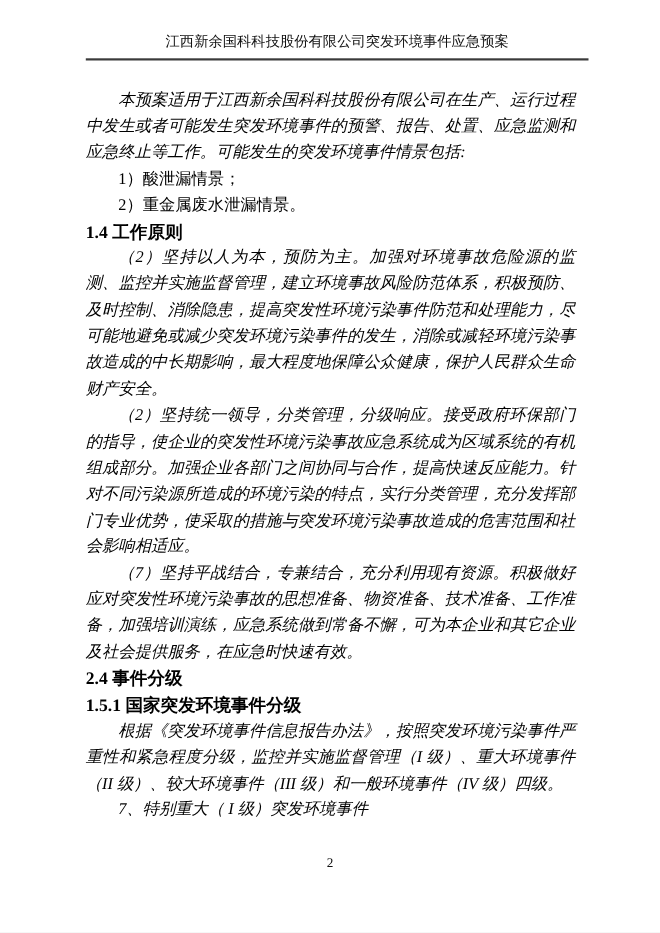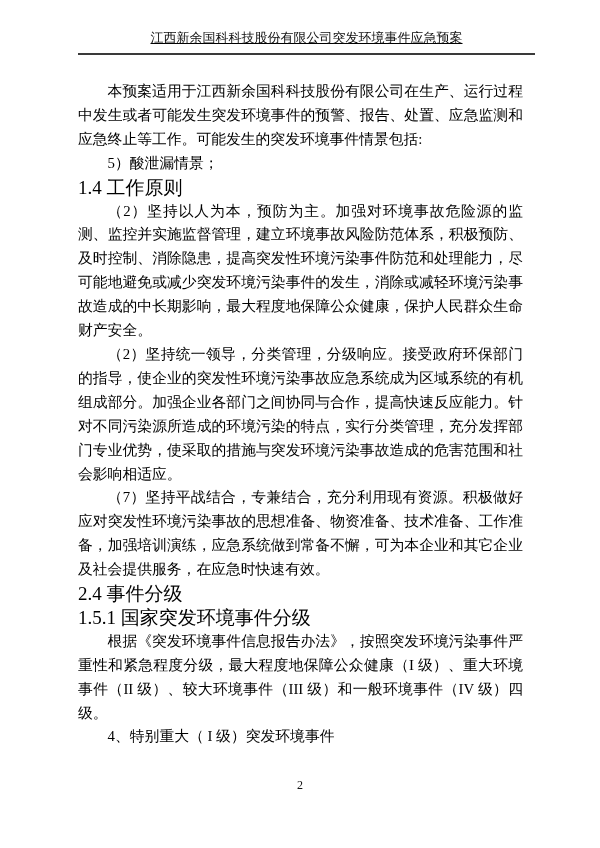--- a/index.html
+++ b/index.html
@@ -15,43 +15,42 @@
     overflow: hidden;
   }
   .header {
     position: absolute;
     left: 78px;
     right: 65px;
     top: 30px;
     text-align: center;
     border-bottom: 2px solid #3a3a3a;
     padding-bottom: 7px;
-    text-decoration: underline;
   }
   .header-title {
     font-size: 13px;
     line-height: 16px;
     color: #111111;
     white-space: nowrap;
   }
   .body {
     position: absolute;
     left: 78px;
     right: 77px;
     top: 80px;
     font-size: 14.8px;
     line-height: 23.9px;
     text-align: justify;
     text-justify: inter-character;
   }
-  .para { text-indent: 2em; }
+  .para { text-indent: 2em; font-style: italic; }
   .list-line { text-indent: 2em; }
   .heading {
-    font-weight: normal;
-    font-size: 19px;
+    font-weight: bold;
+    font-size: 16px;
     text-align: left;
     text-indent: 0;
   }
   .footer {
     position: absolute;
     left: 0;
     right: 0;
     top: 775px;
     text-align: center;
   }
@@ -64,28 +63,29 @@
 <body>
 
 <div class="page">
 
   <div class="header">
     <div class="header-title">江西新余国科科技股份有限公司突发环境事件应急预案</div>
   </div>
 
   <div class="body">
     <p class="para">本预案适用于江西新余国科科技股份有限公司在生产、运行过程中发生或者可能发生突发环境事件的预警、报告、处置、应急监测和应急终止等工作。可能发生的突发环境事件情景包括:</p>
-    <p class="list-line">5）酸泄漏情景；</p>
+    <p class="list-line">1）酸泄漏情景；</p>
+    <p class="list-line">2）重金属废水泄漏情景。</p>
     <h2 class="heading">1.4 工作原则</h2>
     <p class="para">（2）坚持以人为本，预防为主。加强对环境事故危险源的监测、监控并实施监督管理，建立环境事故风险防范体系，积极预防、及时控制、消除隐患，提高突发性环境污染事件防范和处理能力，尽可能地避免或减少突发环境污染事件的发生，消除或减轻环境污染事故造成的中长期影响，最大程度地保障公众健康，保护人民群众生命财产安全。</p>
     <p class="para">（2）坚持统一领导，分类管理，分级响应。接受政府环保部门的指导，使企业的突发性环境污染事故应急系统成为区域系统的有机组成部分。加强企业各部门之间协同与合作，提高快速反应能力。针对不同污染源所造成的环境污染的特点，实行分类管理，充分发挥部门专业优势，使采取的措施与突发环境污染事故造成的危害范围和社会影响相适应。</p>
     <p class="para">（7）坚持平战结合，专兼结合，充分利用现有资源。积极做好应对突发性环境污染事故的思想准备、物资准备、技术准备、工作准备，加强培训演练，应急系统做到常备不懈，可为本企业和其它企业及社会提供服务，在应急时快速有效。</p>
     <h2 class="heading">2.4 事件分级</h2>
     <h3 class="heading">1.5.1 国家突发环境事件分级</h3>
-    <p class="para">根据《突发环境事件信息报告办法》，按照突发环境污染事件严重性和紧急程度分级，最大程度地保障公众健康（I 级）、重大环境事件（II 级）、较大环境事件（III 级）和一般环境事件（IV 级）四级。</p>
-    <p class="para">4、特别重大（ I 级）突发环境事件</p>
+    <p class="para">根据《突发环境事件信息报告办法》，按照突发环境污染事件严重性和紧急程度分级，监控并实施监督管理（I 级）、重大环境事件（II 级）、较大环境事件（III 级）和一般环境事件（IV 级）四级。</p>
+    <p class="para">7、特别重大（ I 级）突发环境事件</p>
   </div>
 
   <div class="footer">
     <span class="page-number">2</span>
   </div>
 
 </div>
 
 </body></html>

